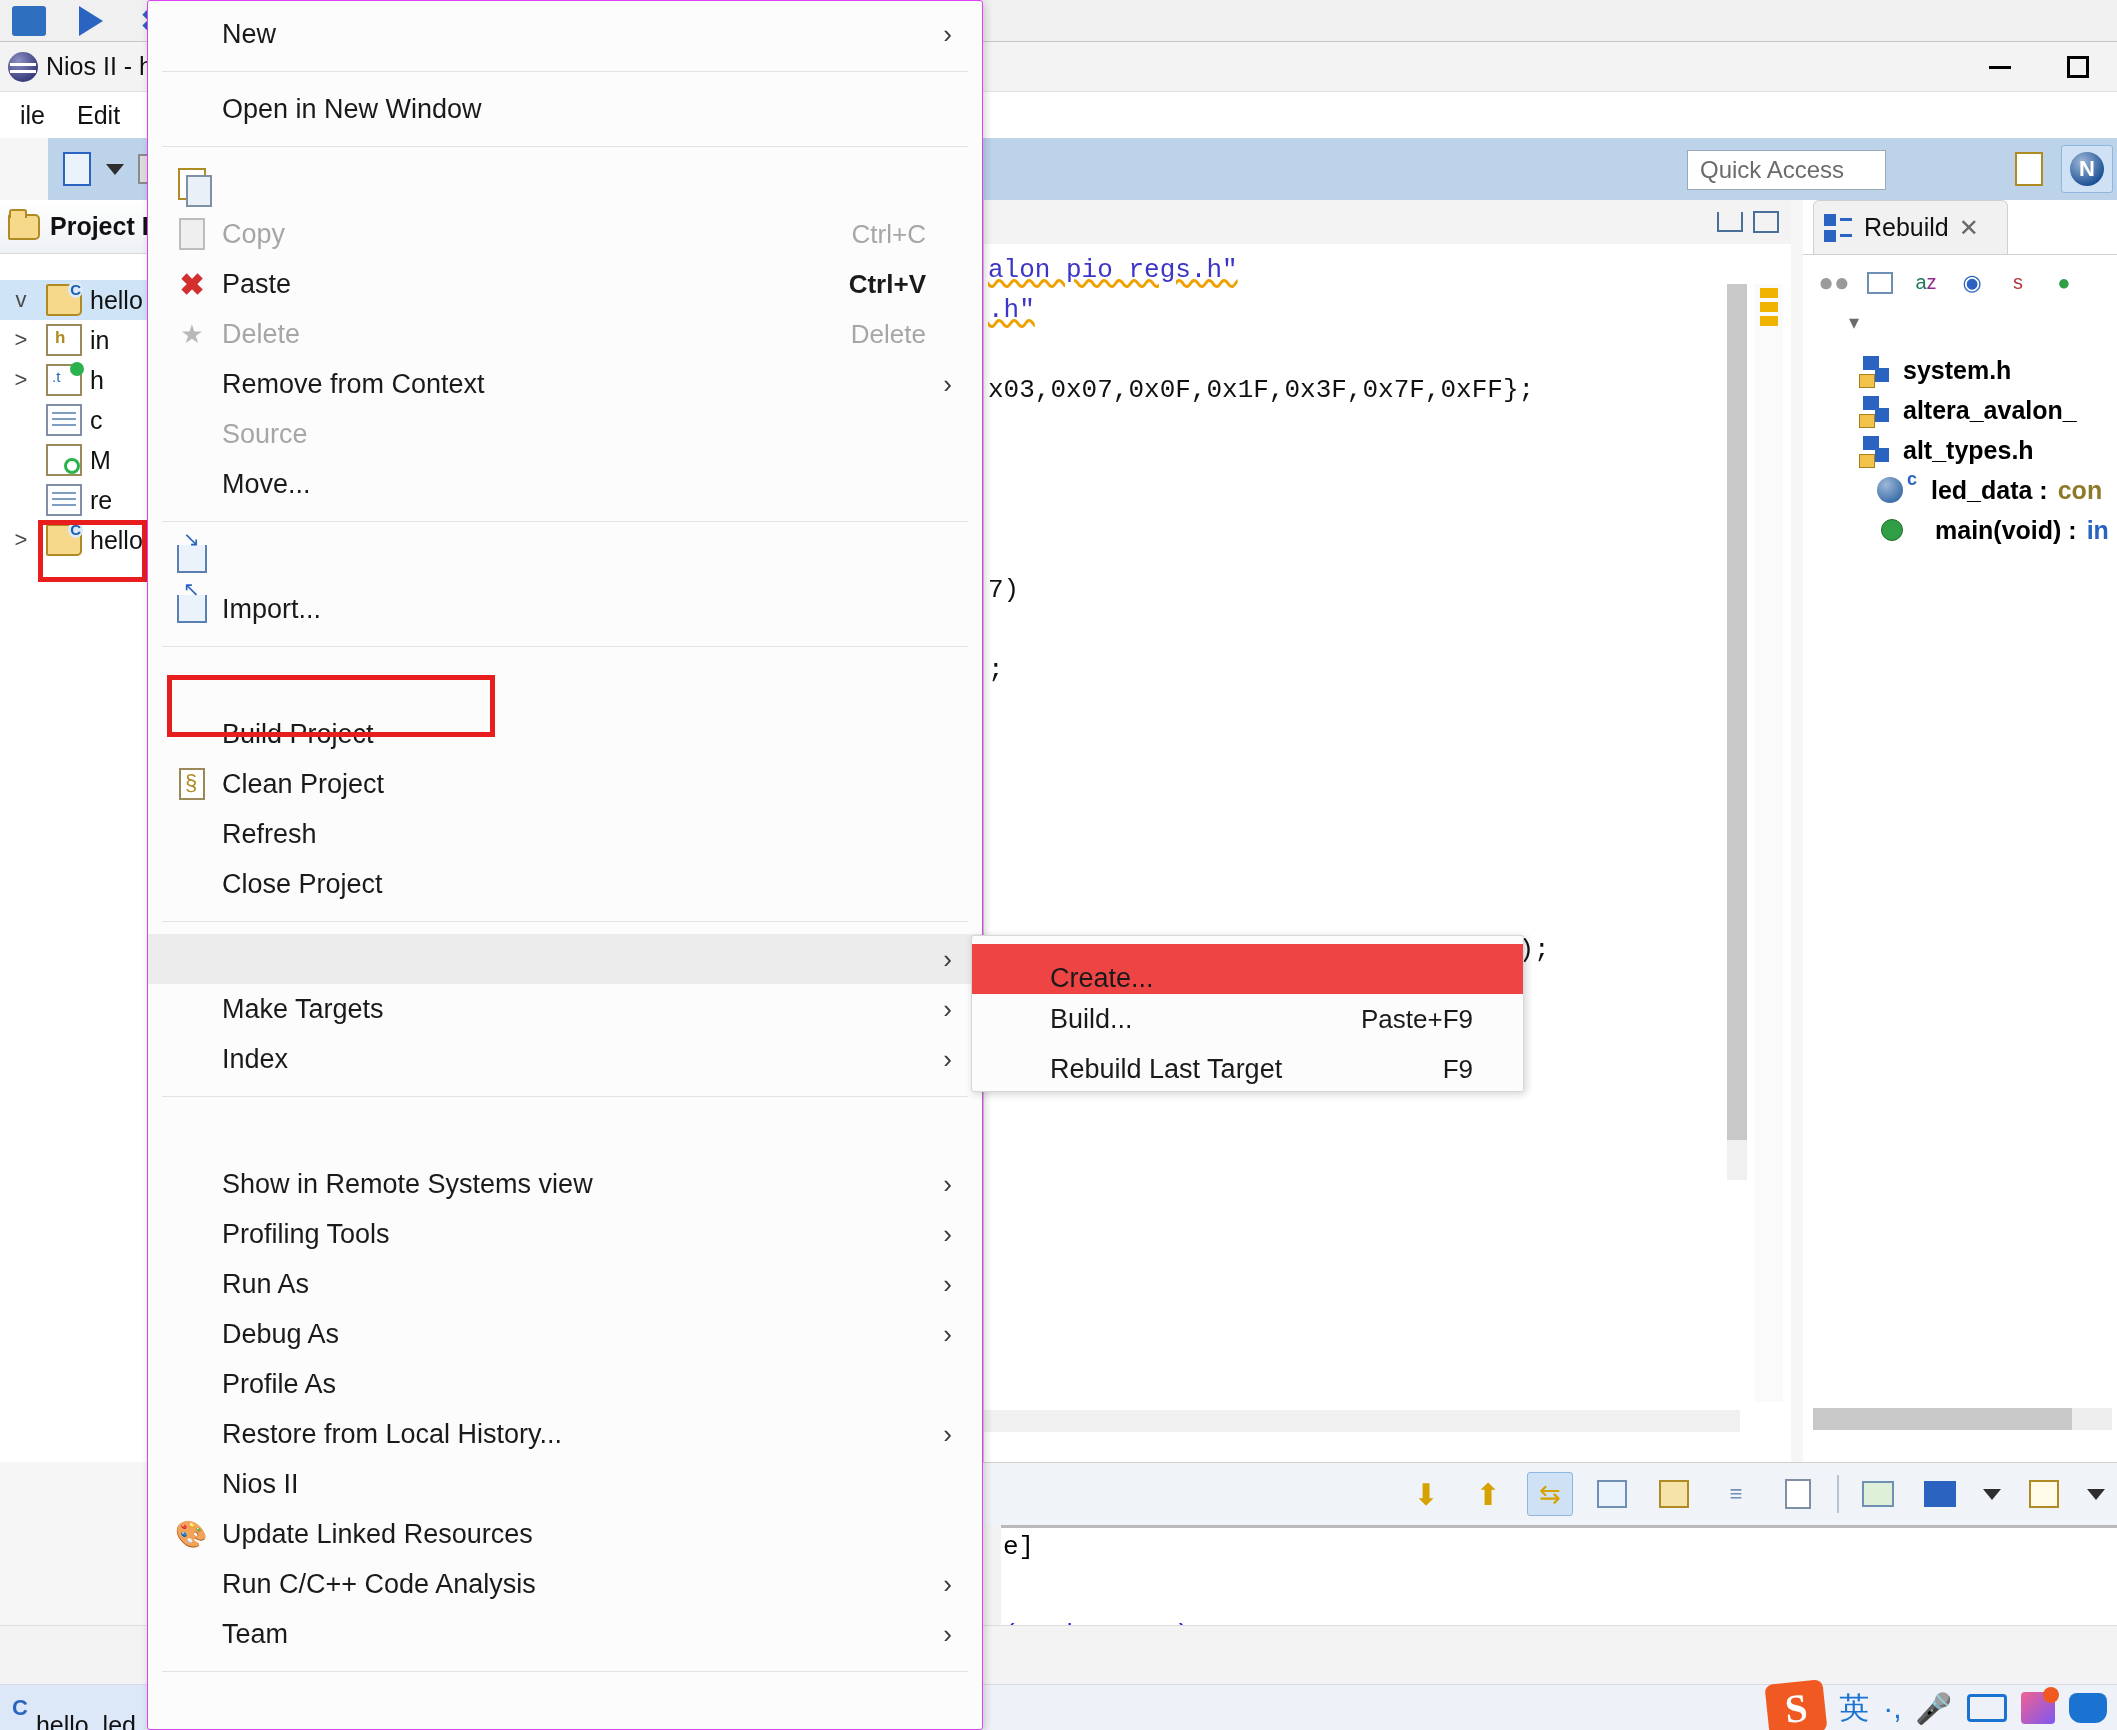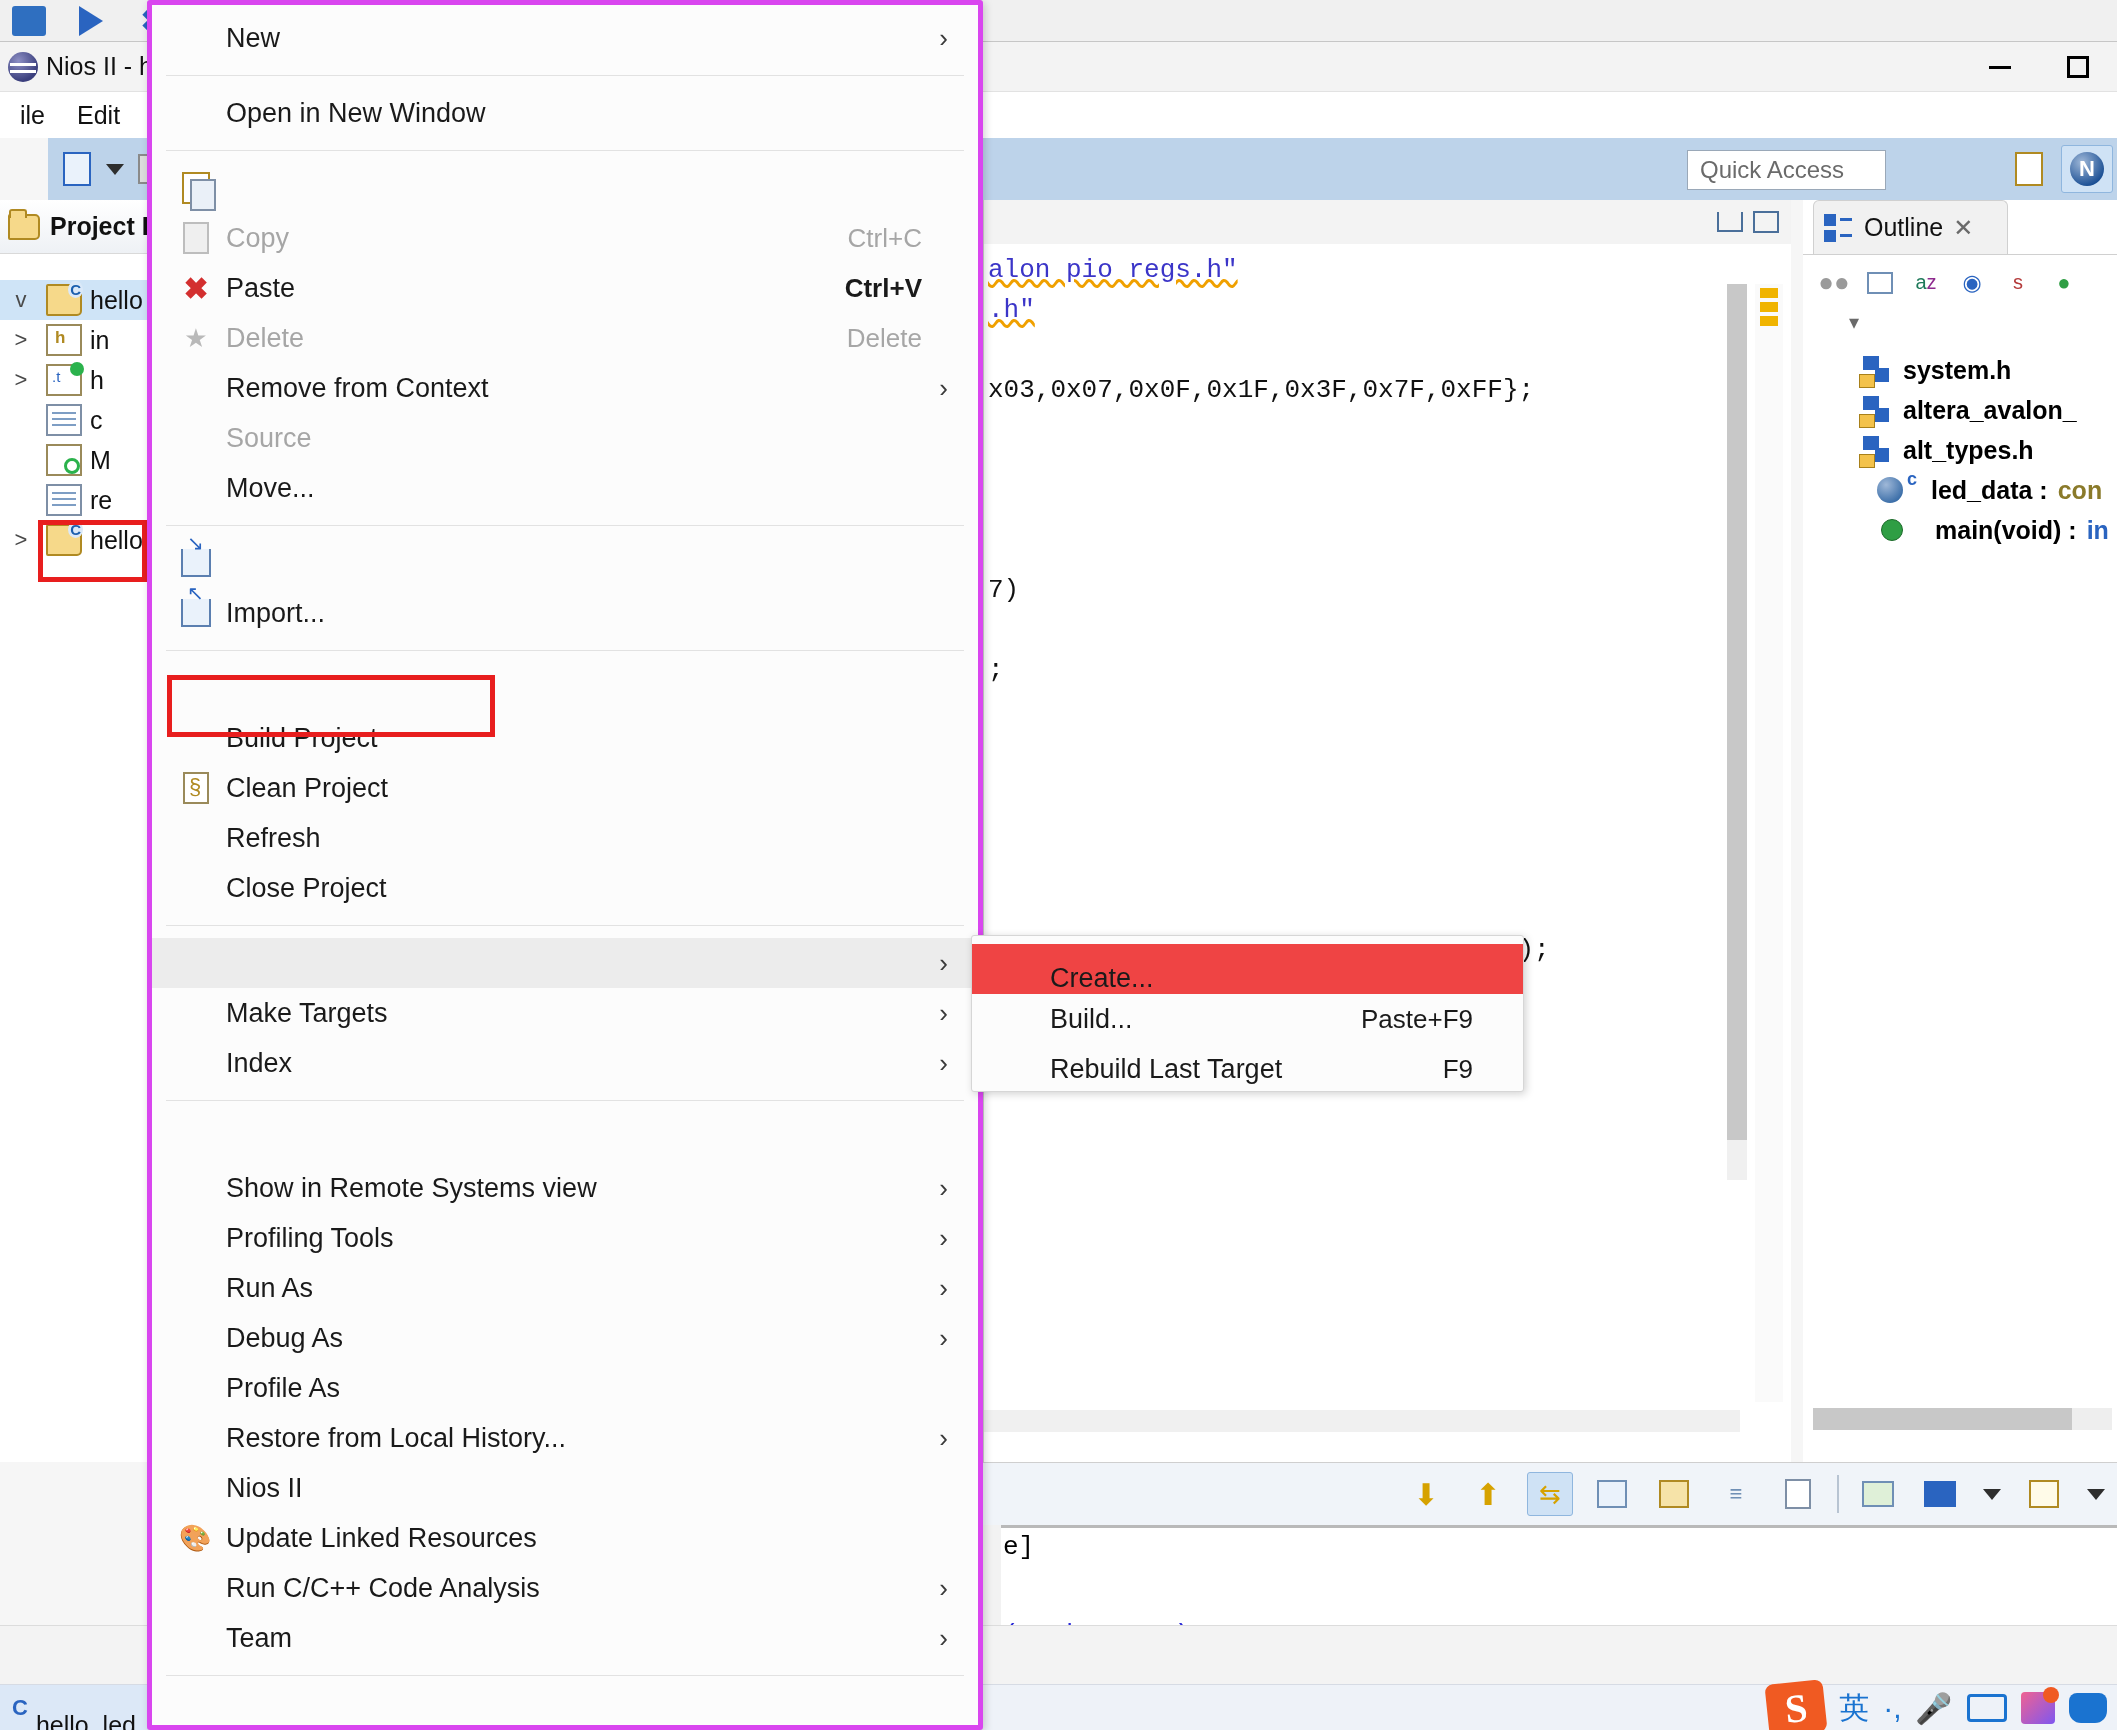--- a/index.html
+++ b/index.html
@@ -215,21 +215,21 @@
   }
   .tray-ic { font-size: 30px; color:#1a73d0; display:flex; align-items:center; }
   .tray-kb { width: 40px; height: 28px; border: 3px solid #1a73d0; border-radius:4px; position:relative;}
   .tray-tshirt { width: 34px; height: 32px; background: linear-gradient(135deg,#f06292,#7e57f0); position:relative; border-radius: 4px;}
   .tray-tshirt .dot{position:absolute;right:-4px;top:-5px;width:16px;height:16px;border-radius:50%;background:#f05a22;}
   .tray-face { width: 38px; height: 30px; background:#1a73d0; border-radius: 8px 8px 12px 12px; position:relative;}
 
   
   .ctxmenu {
     position:absolute; left: 147px; top: 0; width: 836px; height: 1730px;
-    background:#fcfcfc; border:5px solid #d946ef; box-shadow: 2px 2px 8px rgba(0,0,0,.18);
+    background:#fcfcfc; border:1px solid #d946ef; box-shadow: 2px 2px 8px rgba(0,0,0,.18);
     border-radius: 3px; z-index: 50; padding: 8px 0;
   }
   .mrow {
     height: 50px; display:flex; align-items:center; position: relative; padding-left: 18px;
     font-size: 27px; color: #1a1a1a; white-space: nowrap;
   }
   .mrow.hl { background:#ececec; }
   .mrow.dis { color:#a6a6a6; }
   .mrow .mic { width: 52px; height: 40px; display:flex; align-items:center; justify-content:center; flex:none; }
   .mrow .mlabel { margin-left: 4px; }
@@ -508,21 +508,21 @@
       </div>
 
       <div class="outline">
         <div class="ol-tab">
           <span class="ol-tab-ic">
             <span class="sq a"></span>
               <span class="sq b"></span>
               <span class="bar a"></span>
               <span class="bar b"></span>
           </span>
-          <span class="ol-title">Outline</span>
+          <span class="ol-title">Rebuild</span>
           <span class="ol-close">✕</span>
         </div>
         <div class="ol-toolbar">
           <span class="ol-ti">
               <span style="color:#9a9a9a;font-size:26px">●●</span>
             </span>
           <span class="ol-ti">
               <span style="display:inline-block;width:26px;height:22px;border:2px solid #6f8fb5;"></span>
             </span>
           <span class="ol-ti">

